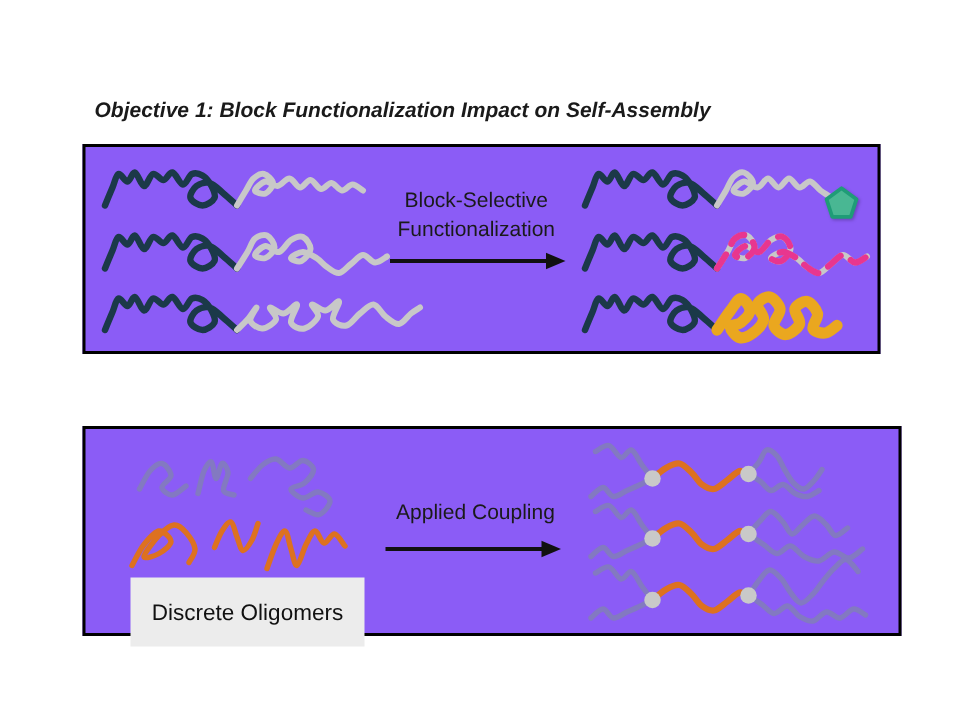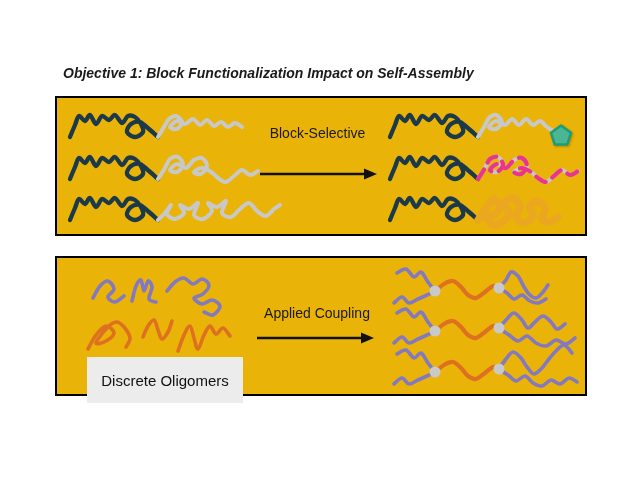--- a/index.html
+++ b/index.html
@@ -3,23 +3,23 @@
 <meta charset="utf-8">
 <style>
   html,body{margin:0;padding:0;background:#ffffff;}
   .figure{position:relative;width:640px;height:480px;background:var(--page-bg,#ffffff);
           font-family:"Liberation Sans",sans-serif;overflow:hidden;}
   .obj-title{position:absolute;left:63px;font-style:italic;font-weight:bold;
              font-size:14px;color:var(--text,#1a1a1a);white-space:nowrap;}
   #t1{top:65px;}
   #t2{top:246px;}
   .panel{position:absolute;left:55px;width:528px;height:136px;
-         border:2.5px solid var(--panel-border,#000);background:#eab308;}
+         border:2.5px solid var(--panel-border,#000);background:#8b5cf6;}
   #panel1{top:96px;}
-  #panel2{top:256px;}
+  #panel2{top:284px;padding-left:14px;}
   .panel svg{position:absolute;left:0;top:0;width:528px;height:136px;display:block;}
   .arrow-text{position:absolute;text-align:center;font-size:14px;line-height:1.35;
               color:var(--text,#1a1a1a);}
   .at1{left:188px;top:26px;width:145px;}
   .at2{left:185px;top:46px;width:150px;}
   .oligo-label{position:absolute;left:30px;top:99px;width:156px;height:46px;
                background:var(--label-bg,#ececec);display:flex;align-items:center;
                justify-content:center;font-size:15px;color:#111;}
 </style>
 </head>
@@ -43,20 +43,21 @@
         <path d="M421,39 C422.0,37.3 425.2,32.2 427,29 C428.8,25.8 430.0,22.0 432,20 C434.0,18.0 436.8,16.3 439,17 C441.2,17.7 445.0,21.7 445,24 C445.0,26.3 441.2,30.2 439,31 C436.8,31.8 432.0,30.3 432,29 C432.0,27.7 436.3,23.3 439,23 C441.7,22.7 445.3,27.3 448,27 C450.7,26.7 452.7,21.0 455,21 C457.3,21.0 459.7,27.0 462,27 C464.3,27.0 466.7,21.0 469,21 C471.3,21.0 473.7,26.7 476,27 C478.3,27.3 480.7,22.7 483,23 C485.3,23.3 487.8,27.3 490,29 C492.2,30.7 494.2,31.7 496,33 C497.8,34.3 500.2,36.3 501,37" fill="none" stroke-width="4" stroke-linecap="round" style="stroke: var(--gray-chain);"></path>
         <polygon points="504.0,27.5 514.0,34.8 510.2,46.5 497.8,46.5 494.0,34.8" stroke-width="2.5" stroke-linejoin="round" style="fill: var(--pentagon-fill); stroke: var(--pentagon-stroke); filter: drop-shadow(rgba(0, 0, 0, 0.25) 1.5px 1.5px 1px);"></polygon>
         <path d="M333,81 C333.8,79.0 336.5,72.5 338,69 C339.5,65.5 340.3,60.7 342,60 C343.7,59.3 346.2,65.2 348,65 C349.8,64.8 351.2,58.5 353,59 C354.8,59.5 357.0,67.8 359,68 C361.0,68.2 362.8,60.7 365,60 C367.2,59.3 369.8,64.2 372,64 C374.2,63.8 375.8,58.5 378,59 C380.2,59.5 382.8,66.8 385,67 C387.2,67.2 388.8,61.0 391,60 C393.2,59.0 395.8,59.7 398,61 C400.2,62.3 402.7,65.5 404,68 C405.3,70.5 407.0,73.8 406,76 C405.0,78.2 400.7,81.0 398,81 C395.3,81.0 390.7,78.2 390,76 C389.3,73.8 391.8,69.7 394,68 C396.2,66.3 400.0,65.2 403,66 C406.0,66.8 409.0,70.5 412,73 C415.0,75.5 419.5,79.7 421,81" fill="none" stroke-width="4.3" stroke-linecap="round" style="stroke: var(--navy);"></path>
         <path d="M421,81 C422.2,79.2 426.0,73.3 428,70 C430.0,66.7 430.8,62.8 433,61 C435.2,59.2 438.8,58.0 441,59 C443.2,60.0 446.2,64.5 446,67 C445.8,69.5 442.2,73.2 440,74 C437.8,74.8 433.0,73.3 433,72 C433.0,70.7 437.3,66.3 440,66 C442.7,65.7 446.2,70.7 449,70 C451.8,69.3 454.3,63.7 457,62 C459.7,60.3 462.8,59.0 465,60 C467.2,61.0 470.2,65.3 470,68 C469.8,70.7 466.2,75.0 464,76 C461.8,77.0 456.8,75.0 457,74 C457.2,73.0 462.2,70.0 465,70 C467.8,70.0 471.3,72.3 474,74 C476.7,75.7 478.5,78.3 481,80 C483.5,81.7 486.3,84.3 489,84 C491.7,83.7 494.3,80.0 497,78 C499.7,76.0 502.3,72.2 505,72 C507.7,71.8 510.3,76.8 513,77 C515.7,77.2 519.7,73.7 521,73" fill="none" stroke-width="4" stroke-linecap="round" style="stroke: var(--gray-chain);"></path>
         <path d="M421,81 C422.2,79.2 426.0,73.3 428,70 C430.0,66.7 430.8,62.8 433,61 C435.2,59.2 438.8,58.0 441,59 C443.2,60.0 446.2,64.5 446,67 C445.8,69.5 442.2,73.2 440,74 C437.8,74.8 433.0,73.3 433,72 C433.0,70.7 437.3,66.3 440,66 C442.7,65.7 446.2,70.7 449,70 C451.8,69.3 454.3,63.7 457,62 C459.7,60.3 462.8,59.0 465,60 C467.2,61.0 470.2,65.3 470,68 C469.8,70.7 466.2,75.0 464,76 C461.8,77.0 456.8,75.0 457,74 C457.2,73.0 462.2,70.0 465,70 C467.8,70.0 471.3,72.3 474,74 C476.7,75.7 478.5,78.3 481,80 C483.5,81.7 486.3,84.3 489,84 C491.7,83.7 494.3,80.0 497,78 C499.7,76.0 502.3,72.2 505,72 C507.7,71.8 510.3,76.8 513,77 C515.7,77.2 519.7,73.7 521,73" fill="none" stroke-width="4.2" stroke-linecap="round" stroke-dasharray="11 8" style="stroke: var(--pink);"></path>
         <path d="M333,122 C333.8,120.0 336.5,113.5 338,110 C339.5,106.5 340.3,101.7 342,101 C343.7,100.3 346.2,106.2 348,106 C349.8,105.8 351.2,99.5 353,100 C354.8,100.5 357.0,108.8 359,109 C361.0,109.2 362.8,101.7 365,101 C367.2,100.3 369.8,105.2 372,105 C374.2,104.8 375.8,99.5 378,100 C380.2,100.5 382.8,107.8 385,108 C387.2,108.2 388.8,102.0 391,101 C393.2,100.0 395.8,100.7 398,102 C400.2,103.3 402.7,106.5 404,109 C405.3,111.5 407.0,114.8 406,117 C405.0,119.2 400.7,122.0 398,122 C395.3,122.0 390.7,119.2 390,117 C389.3,114.8 391.8,110.7 394,109 C396.2,107.3 400.0,106.2 403,107 C406.0,107.8 409.0,111.5 412,114 C415.0,116.5 419.5,120.7 421,122" fill="none" stroke-width="4.3" stroke-linecap="round" style="stroke: var(--navy);"></path>
         <path d="M421,122 C422.5,119.8 427.3,112.5 430,109 C432.7,105.5 434.8,101.0 437,101 C439.2,101.0 443.0,106.3 443,109 C443.0,111.7 439.2,115.2 437,117 C434.8,118.8 430.2,118.3 430,120 C429.8,121.7 433.5,126.3 436,127 C438.5,127.7 442.3,126.0 445,124 C447.7,122.0 451.5,118.2 452,115 C452.5,111.8 447.3,107.5 448,105 C448.7,102.5 453.5,99.5 456,100 C458.5,100.5 462.5,104.8 463,108 C463.5,111.2 458.3,116.2 459,119 C459.7,121.8 464.2,125.2 467,125 C469.8,124.8 475.0,120.8 476,118 C477.0,115.2 472.2,110.5 473,108 C473.8,105.5 478.5,102.5 481,103 C483.5,103.5 487.3,108.0 488,111 C488.7,114.0 484.2,118.8 485,121 C485.8,123.2 490.3,124.3 493,124 C495.7,123.7 499.7,119.8 501,119" fill="none" stroke-width="7.5" stroke-linecap="round" style="stroke: var(--gold);"></path>
       </svg>
     <div class="arrow-text at1">
       <div>Block-Selective</div>
+      <div>Functionalization</div>
     </div>
   </div>
 
 
   <div class="panel" id="panel2">
     <svg id="svg2" viewBox="0 0 528 136">
         <path d="M36,40 C37.2,38.0 40.5,30.8 43,28 C45.5,25.2 48.7,22.5 51,23 C53.3,23.5 57.0,28.3 57,31 C57.0,33.7 50.8,36.8 51,39 C51.2,41.2 55.3,44.2 58,44 C60.7,43.8 65.5,39.0 67,38" fill="none" stroke-width="3.6" stroke-linecap="round" style="stroke: var(--purple);"></path>
         <path d="M75,43 C75.7,40.5 77.5,31.5 79,28 C80.5,24.5 82.7,21.2 84,22 C85.3,22.8 85.8,32.8 87,33 C88.2,33.2 89.7,23.7 91,23 C92.3,22.3 94.8,26.0 95,29 C95.2,32.0 91.3,38.5 92,41 C92.7,43.5 97.8,43.5 99,44" fill="none" stroke-width="3.6" stroke-linecap="round" style="stroke: var(--purple);"></path>
         <path d="M110,33 C111.3,31.5 115.2,26.2 118,24 C120.8,21.8 124.0,19.7 127,20 C130.0,20.3 133.0,25.8 136,26 C139.0,26.2 142.3,20.8 145,21 C147.7,21.2 151.8,24.5 152,27 C152.2,29.5 148.5,33.8 146,36 C143.5,38.2 137.2,38.3 137,40 C136.8,41.7 142.0,45.7 145,46 C148.0,46.3 152.0,41.7 155,42 C158.0,42.3 162.8,45.5 163,48 C163.2,50.5 158.7,56.0 156,57 C153.3,58.0 148.5,54.5 147,54" fill="none" stroke-width="3.6" stroke-linecap="round" style="stroke: var(--purple);"></path>
         <path d="M31,91 C32.3,88.7 36.0,80.8 39,77 C42.0,73.2 46.0,68.3 49,68 C52.0,67.7 57.0,72.5 57,75 C57.0,77.5 52.0,81.3 49,83 C46.0,84.7 39.0,87.0 39,85 C39.0,83.0 45.7,74.5 49,71 C52.3,67.5 56.0,64.3 59,64 C62.0,63.7 64.7,66.3 67,69 C69.3,71.7 72.7,76.7 73,80 C73.3,83.3 69.7,87.5 69,89" fill="none" stroke-width="3.6" stroke-linecap="round" style="stroke: var(--orange);"></path>

